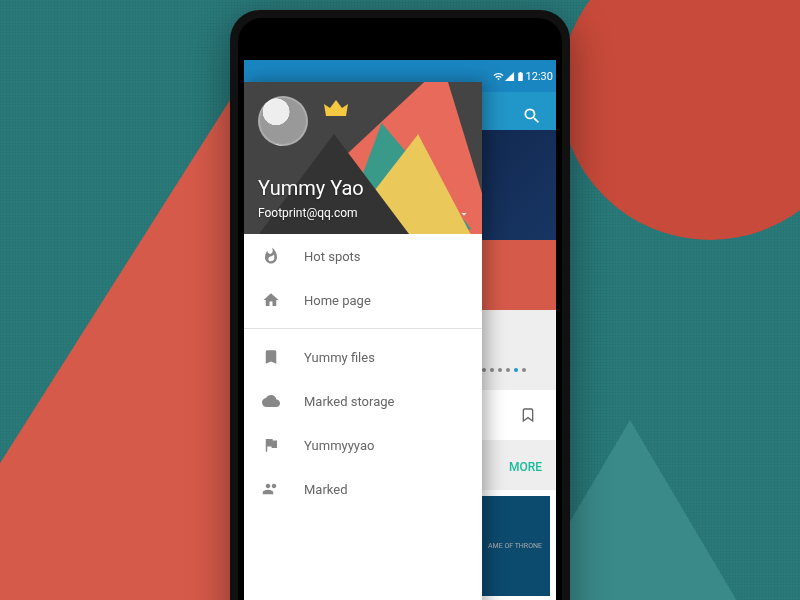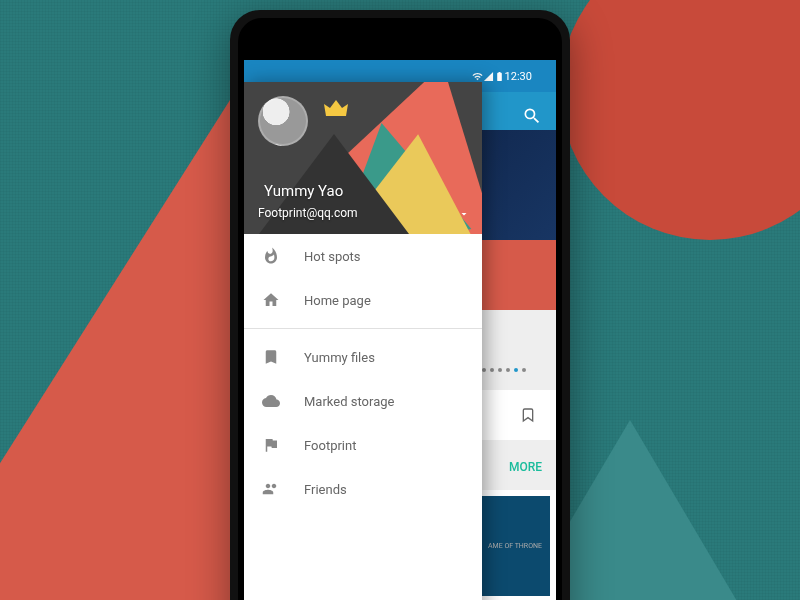--- a/index.html
+++ b/index.html
@@ -10,21 +10,21 @@
 .tri-red{position:absolute;left:-150px;bottom:-100px;width:0;height:0;border-left:380px solid transparent;border-right:380px solid transparent;border-bottom:600px solid #d65a4a}
 .circle-red{position:absolute;right:-60px;top:-60px;width:300px;height:300px;border-radius:50%;background:#c84a3a}
 .tri-small{position:absolute;right:40px;bottom:-40px;width:0;height:0;border-left:130px solid transparent;border-right:130px solid transparent;border-bottom:220px solid #3a8a8a}
 
 .phone{position:absolute;left:50%;top:10px;transform:translateX(-50%);width:340px;height:700px;background:#111;border-radius:30px;padding:8px;box-shadow:0 10px 40px rgba(0,0,0,.4)}
 .phone-inner{background:#000;border-radius:24px;height:100%;padding:42px 6px 6px;position:relative}
 .speaker{position:absolute;top:22px;left:50%;transform:translateX(-50%);width:50px;height:5px;background:#333;border-radius:3px}
 .cam{position:absolute;top:20px;left:110px;width:8px;height:8px;background:#222;border-radius:50%}
 .screen{background:#fff;height:100%;position:relative;overflow:hidden}
 
-.status{height:32px;background:#1a86c1;display:flex;justify-content:flex-end;align-items:center;padding:0 24px;color:#fff;font-size:11px}
+.status{height:32px;background:#1a86c1;display:flex;justify-content:flex-end;align-items:center;padding:0 3px;color:#fff;font-size:11px}
 .status svg{fill:#fff;width:11px;height:11px}
 
 .appbar{height:48px;background:#2196c9;display:flex;justify-content:flex-end;align-items:center;padding:0 14px}
 
 .behind{position:absolute;top:70px;left:0;right:0;bottom:0;background:#eee}
 .hero{height:180px;background:linear-gradient(135deg,#0a1a3a,#1a3a6a);position:relative;overflow:hidden}
 .hero::after{content:"";position:absolute;right:-20px;bottom:-10px;width:120px;height:80px;background:#d65a4a;transform:skew(-20deg)}
 .dots{position:absolute;top:238px;right:30px;display:flex;gap:4px}
 .dots span{width:4px;height:4px;border-radius:50%;background:#888}
 .dots span.on{background:#2196c9}
@@ -34,21 +34,21 @@
 .thumb{width:70px;height:100px;background:#0c4a6e;color:#aaa;font-size:7px;display:flex;align-items:center;justify-content:center;text-align:center}
 
 .drawer{position:absolute;top:22px;left:0;width:238px;bottom:0;background:#fff;box-shadow:4px 0 18px rgba(0,0,0,.35);display:flex;flex-direction:column}
 .dhead{height:152px;background:#444;position:relative;overflow:hidden;color:#fff;padding:14px}
 .dhead .t1{position:absolute;right:-40px;top:-20px;width:0;height:0;border-left:100px solid transparent;border-right:100px solid transparent;border-bottom:160px solid #e86a5a;transform:rotate(15deg)}
 .dhead .t2{position:absolute;right:20px;top:40px;width:0;height:0;border-left:70px solid transparent;border-right:70px solid transparent;border-bottom:120px solid #3a9a8a;transform:rotate(-10deg)}
 .dhead .t3{position:absolute;right:-20px;bottom:-40px;width:0;height:0;border-left:90px solid transparent;border-right:90px solid transparent;border-bottom:140px solid #eac95a;transform:rotate(5deg)}
 .dhead .t4{position:absolute;left:-30px;bottom:-60px;width:0;height:0;border-left:120px solid transparent;border-right:120px solid transparent;border-bottom:160px solid #333}
 .avatar{width:50px;height:50px;border-radius:50%;background:radial-gradient(circle at 35% 30%,#eee 0 30%,#999 31% 100%);border:2px solid rgba(255,255,255,.2);position:relative;z-index:2}
 .crown{position:absolute;top:18px;left:80px;z-index:2}
-.uname{position:absolute;bottom:34px;left:20px;font-size:15px;z-index:2;text-shadow:0 1px 2px rgba(0,0,0,.4)}
+.uname{position:absolute;bottom:34px;left:14px;font-size:20px;z-index:2;text-shadow:0 1px 2px rgba(0,0,0,.4)}
 .uemail{position:absolute;bottom:14px;left:14px;font-size:12px;z-index:2;text-shadow:0 1px 2px rgba(0,0,0,.4)}
 .ddown{position:absolute;bottom:14px;right:12px;z-index:2}
 .menu{flex:1;overflow:hidden}
 .mitem{display:flex;align-items:center;height:44px;padding:0 18px;gap:24px;color:#666;font-size:13px;cursor:pointer}
 .mitem svg{fill:#888;width:18px;height:18px;flex-shrink:0}
 .divider{height:1px;background:#e0e0e0;margin:6px 0}
 </style>
 </head>
 <body>
 
@@ -145,26 +145,26 @@
           <div class="mitem">
             <svg viewBox="0 0 24 24">
                 <path d="M19.35 10.04C18.67 6.59 15.64 4 12 4 9.11 4 6.6 5.64 5.35 8.04 2.34 8.36 0 10.91 0 14c0 3.31 2.69 6 6 6h13c2.76 0 5-2.24 5-5 0-2.64-2.05-4.78-4.65-4.96z"></path>
               </svg>
             <span>Marked storage</span>
           </div>
           <div class="mitem">
             <svg viewBox="0 0 24 24">
                 <path d="M14.4 6L14 4H5v17h2v-7h5.6l.4 2h7V6z"></path>
               </svg>
-            <span>Footprint</span>
+            <span>Yummyyyao</span>
           </div>
           <div class="mitem">
             <svg viewBox="0 0 24 24">
                 <path d="M16 11c1.66 0 2.99-1.34 2.99-3S17.66 5 16 5s-3 1.34-3 3 1.34 3 3 3zm-8 0c1.66 0 2.99-1.34 2.99-3S9.66 5 8 5 5 6.34 5 8s1.34 3 3 3zm0 2c-2.33 0-7 1.17-7 3.5V19h14v-2.5c0-2.33-4.67-3.5-7-3.5z"></path>
               </svg>
-            <span>Friends</span>
+            <span>Marked</span>
           </div>
         </div>
       </div>
 
     </div>
   </div>
 </div>
 
 </body></html>

